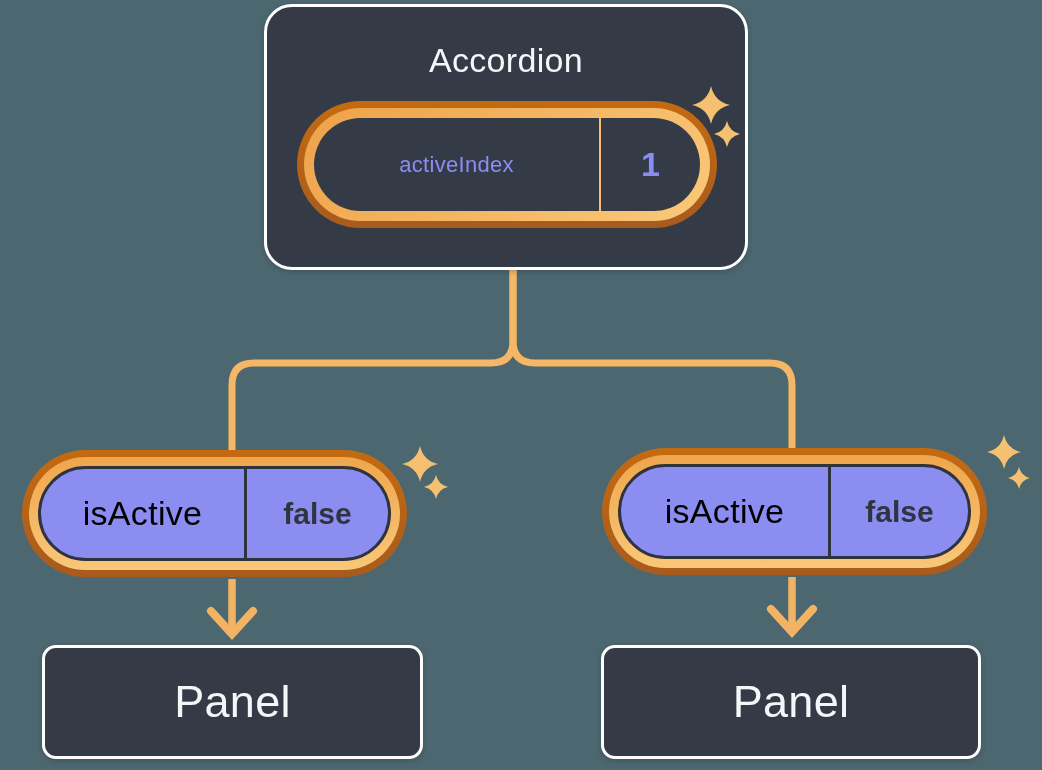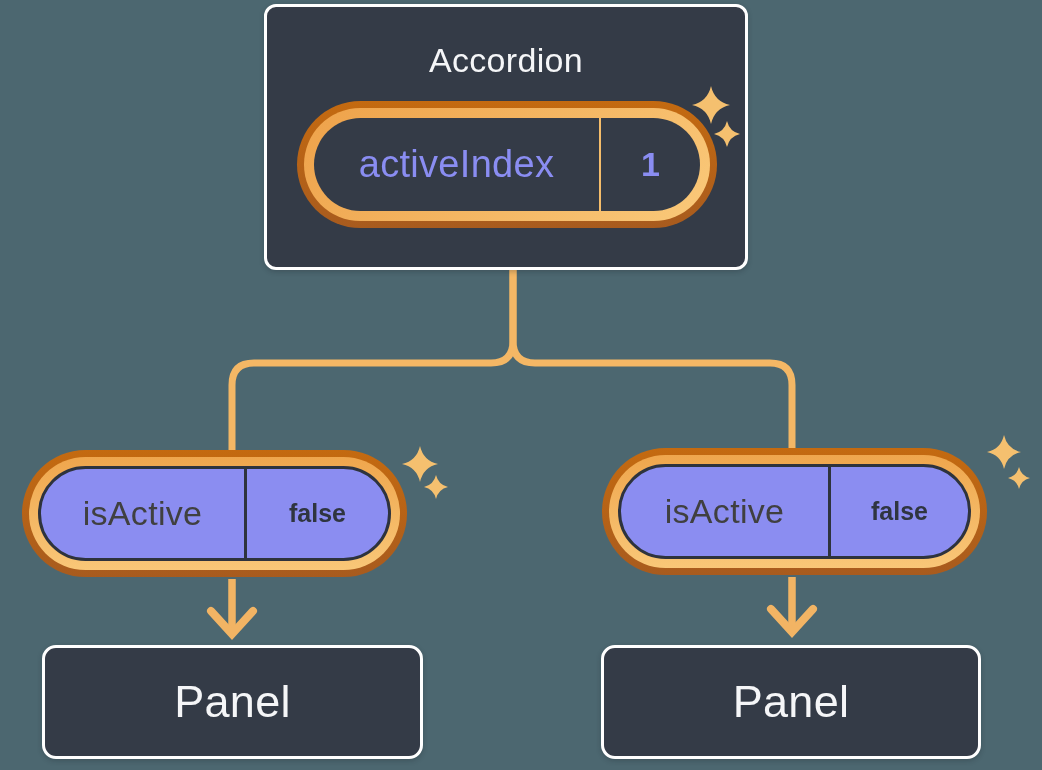--- a/index.html
+++ b/index.html
@@ -12,21 +12,21 @@
   }
   .layer{position:absolute;left:0;top:0;pointer-events:none;}
   .layer.lines{z-index:0;}
   .layer.sparkles{z-index:3;}
 
   
   .node{
     position:absolute;
     background:#343B47;
     border:3px solid #FFFFFF;
-    border-radius:12px;
+    border-radius:28px;
     box-sizing:border-box;
     box-shadow:0 2px 5px rgba(26,30,38,.25);
     z-index:1;
   }
   .accordion-box{left:264px;top:4px;width:484px;height:266px;}
   .node-title{
     position:absolute;top:34px;left:0;right:0;
     text-align:center;
     font-size:34px;line-height:1.15;
     color:#F5F6F8;letter-spacing:.3px;
@@ -61,29 +61,29 @@
   .core-dark{background:#343B47;}
   .core-purple{background:#8B8DF1;border:3px solid #2E333D;}
   .cell{display:flex;align-items:center;justify-content:center;}
   .cell-right{flex:1;}
   .divider{width:2px;align-self:stretch;}
   .divider-orange{background:#F5BD6B;}
   .divider-dark{width:3px;background:#2E333D;}
 
   .state-pill{left:30px;top:94px;width:420px;height:127px;}
   .state-pill .cell-left{flex:0 0 285px;}
-  .state-label{font-size:38px;color:#8A8DF2;letter-spacing:.3px;}
+  .state-label{font-size:22px;color:#8A8DF2;letter-spacing:.3px;}
   .state-value{font-size:34px;font-weight:bold;color:#8A8DF2;}
 
   .prop-pill.left{left:22px;top:450px;width:385px;height:127px;}
   .prop-pill.right{left:602px;top:448px;width:385px;height:127px;}
   .prop-pill.left .cell-left{flex:0 0 203px;}
   .prop-pill.right .cell-left{flex:0 0 207px;}
-  .prop-label{font-size:34px;color:#404040;letter-spacing:.3px;}
-  .prop-value{font-size:25px;font-weight:bold;color:#2F3540;}
+  .prop-label{font-size:34px;color:#000000;letter-spacing:.3px;}
+  .prop-value{font-size:30px;font-weight:bold;color:#2F3540;}
 
   
   .branch{fill:none;stroke:#F4B765;stroke-width:7;}
   .arrow-shaft{fill:none;stroke:#F2B464;stroke-width:7.5;}
   .arrow-head{fill:none;stroke:#F2B464;stroke-width:8;stroke-linecap:round;stroke-linejoin:miter;}
   .sparkle{fill:#F5C06F;}
 </style>
 </head>
 <body>
 

